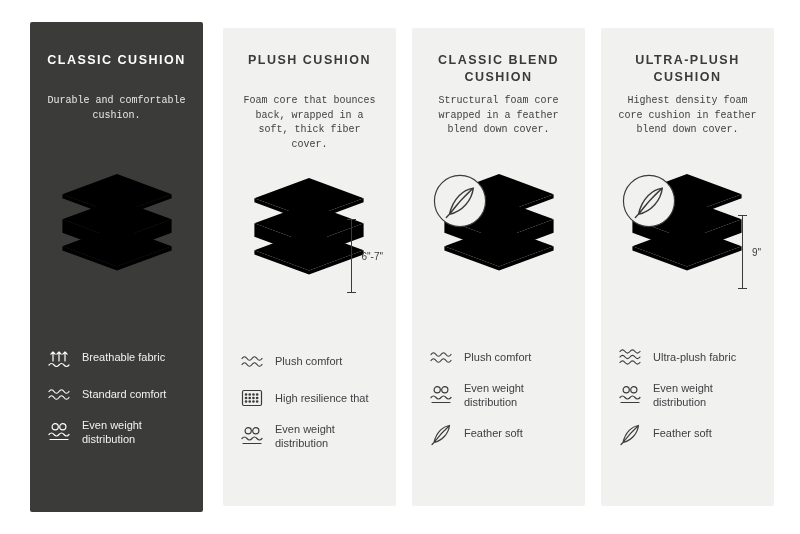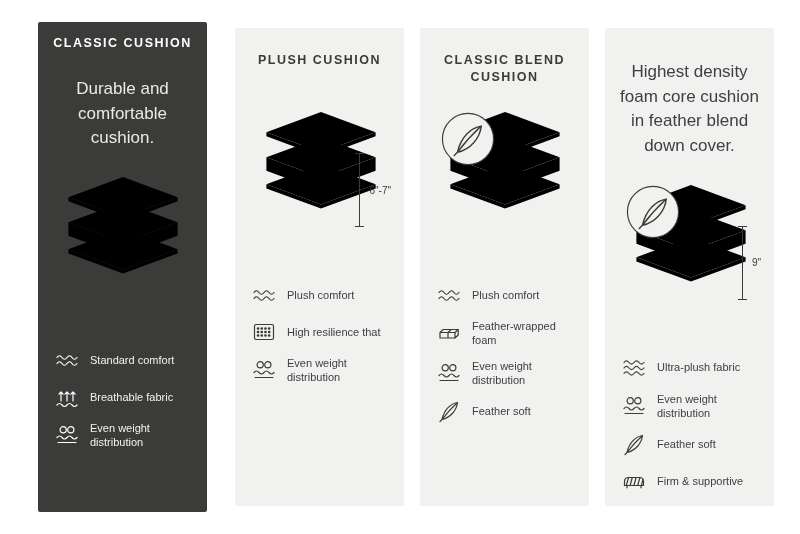--- a/index.html
+++ b/index.html
@@ -11,28 +11,28 @@
     display:flex;gap:16px;padding:28px 26px;align-items:stretch;
   }
   .col{
     flex:1 1 0;box-sizing:border-box;border-radius:2px;
     padding:24px 15px;text-align:center;position:relative;
     --line:#3b3b3a;--bg:#f1f1ef;--blue1:#c9e6ee;--blue2:#def0f5;
     background:var(--bg);color:#3f4042;
   }
   .col.dark{
     --line:#ffffff;--bg:#3b3b3a;
-    background:var(--bg);color:#f2f2f0;margin:-6px 12px;padding-top:13px;
+    background:var(--bg);color:#f2f2f0;margin:-6px 4px;padding-top:30px;
   }
   .title{
     margin:0;min-height:34px;font-size:12.5px;font-weight:700;
     letter-spacing:1.5px;line-height:1.35;color:var(--line);
   }
   .col:not(.dark) .title{color:#3a3a39;text-align:center;}
-  .desc{margin:8px 0 0;min-height:54px;font-size:17px;line-height:1.45;color:inherit;}
+  .desc{margin:8px 0 0;min-height:54px;font-size:10px;line-height:1.45;color:inherit;font-family:Liberation Mono, monospace;}
   .col.dark .desc{color:#e9e9e7;}
   .illus{height:164px;margin-top:4px;position:relative;width:100%;}
   .cushion{width:126px;display:block;margin:26px auto 0;}
   .has-dim .cushion{margin-left:8px;}
   .badge{position:absolute;left:6px;top:0;width:54px;height:54px;}
   .badge-circle{fill:var(--bg);stroke:var(--line);stroke-width:1.2;}
   .badge-feather{stroke:var(--line);stroke-width:.9;fill:none;stroke-linecap:round;stroke-linejoin:round;}
   .dim{position:absolute;right:-2px;top:42px;height:72px;display:flex;align-items:center;gap:5px;color:var(--line);}
   .dim-line{height:100%;width:9px;position:relative;border-top:1px solid var(--line);border-bottom:1px solid var(--line);}
   .dim-line::before{content:"";position:absolute;left:4px;top:0;bottom:0;width:1px;background:var(--line);}
@@ -109,41 +109,42 @@
     <h2 class="title">CLASSIC CUSHION</h2>
     <p class="desc">Durable and comfortable cushion.</p>
     <div class="illus">
       <svg class="cushion" viewBox="0 0 150 118">
           <use href="#i-cushion"></use>
         </svg>
     </div>
     <ul class="features">
       <li class="feature">
         <svg class="ficon" viewBox="0 0 24 24">
+            <use href="#i-breathable"></use>
+          </svg>
+        <span class="flabel">Breathable fabric</span>
+      </li>
+      <li class="feature">
+        <svg class="ficon" viewBox="0 0 24 24">
             <use href="#i-waves"></use>
           </svg>
         <span class="flabel">Standard comfort</span>
-      </li>
-      <li class="feature">
-        <svg class="ficon" viewBox="0 0 24 24">
-            <use href="#i-breathable"></use>
-          </svg>
-        <span class="flabel">Breathable fabric</span>
       </li>
       <li class="feature">
         <svg class="ficon" viewBox="0 0 24 24">
             <use href="#i-distribution"></use>
           </svg>
         <span class="flabel">Even weight distribution</span>
       </li>
     </ul>
   </section>
 
   <section class="col has-dim">
     <h2 class="title">PLUSH CUSHION</h2>
+    <p class="desc">Foam core that bounces back, wrapped in a soft, thick fiber cover.</p>
     <div class="illus">
       <svg class="cushion" viewBox="0 0 150 118">
           <use href="#i-cushion"></use>
         </svg>
       <div class="dim">
         <div class="dim-line"></div>
         <span class="dim-label">6"-7"</span>
       </div>
     </div>
     <ul class="features">
@@ -163,60 +164,56 @@
         <svg class="ficon" viewBox="0 0 24 24">
             <use href="#i-distribution"></use>
           </svg>
         <span class="flabel">Even weight distribution</span>
       </li>
     </ul>
   </section>
 
   <section class="col">
     <h2 class="title">CLASSIC BLEND CUSHION</h2>
+    <p class="desc">Structural foam core wrapped in a feather blend down cover.</p>
     <div class="illus">
       <svg class="cushion" viewBox="0 0 150 118">
           <use href="#i-cushion"></use>
         </svg>
       <svg class="badge" viewBox="0 0 56 56">
         <circle class="badge-circle" cx="28" cy="28" r="26.5"></circle>
         <g class="badge-feather" transform="translate(9,9) scale(1.6)">
           <path d="M20.5,3.5 C14,4.5 7.5,10 5,20.5 C13.5,18.5 19.5,11.5 20.5,3.5 Z M5,20.5 C9.5,14.5 15,8.5 20.5,3.5 M3,22.5 L5,20.5"></path>
         </g>
       </svg>
     </div>
     <ul class="features">
       <li class="feature">
         <svg class="ficon" viewBox="0 0 24 24">
             <use href="#i-waves"></use>
           </svg>
         <span class="flabel">Plush comfort</span>
       </li>
       <li class="feature">
         <svg class="ficon" viewBox="0 0 24 24">
-            <use href="#i-bricks"></use>
-          </svg>
-        <span class="flabel">Feather-wrapped foam</span>
-      </li>
-      <li class="feature">
-        <svg class="ficon" viewBox="0 0 24 24">
             <use href="#i-distribution"></use>
           </svg>
         <span class="flabel">Even weight distribution</span>
       </li>
       <li class="feature">
         <svg class="ficon" viewBox="0 0 24 24">
             <use href="#i-feather"></use>
           </svg>
         <span class="flabel">Feather soft</span>
       </li>
     </ul>
   </section>
 
   <section class="col has-dim">
+    <h2 class="title">ULTRA-PLUSH CUSHION</h2>
     <p class="desc">Highest density foam core cushion in feather blend down cover.</p>
     <div class="illus">
       <svg class="cushion" viewBox="0 0 150 118">
           <use href="#i-cushion"></use>
         </svg>
       <svg class="badge" viewBox="0 0 56 56">
         <circle class="badge-circle" cx="28" cy="28" r="26.5"></circle>
         <g class="badge-feather" transform="translate(9,9) scale(1.6)">
           <path d="M20.5,3.5 C14,4.5 7.5,10 5,20.5 C13.5,18.5 19.5,11.5 20.5,3.5 Z M5,20.5 C9.5,14.5 15,8.5 20.5,3.5 M3,22.5 L5,20.5"></path>
         </g>
@@ -238,22 +235,16 @@
             <use href="#i-distribution"></use>
           </svg>
         <span class="flabel">Even weight distribution</span>
       </li>
       <li class="feature">
         <svg class="ficon" viewBox="0 0 24 24">
             <use href="#i-feather"></use>
           </svg>
         <span class="flabel">Feather soft</span>
       </li>
-      <li class="feature">
-        <svg class="ficon" viewBox="0 0 24 24">
-            <use href="#i-firm"></use>
-          </svg>
-        <span class="flabel">Firm &amp; supportive</span>
-      </li>
     </ul>
   </section>
 
 </div>
 
 </body></html>

